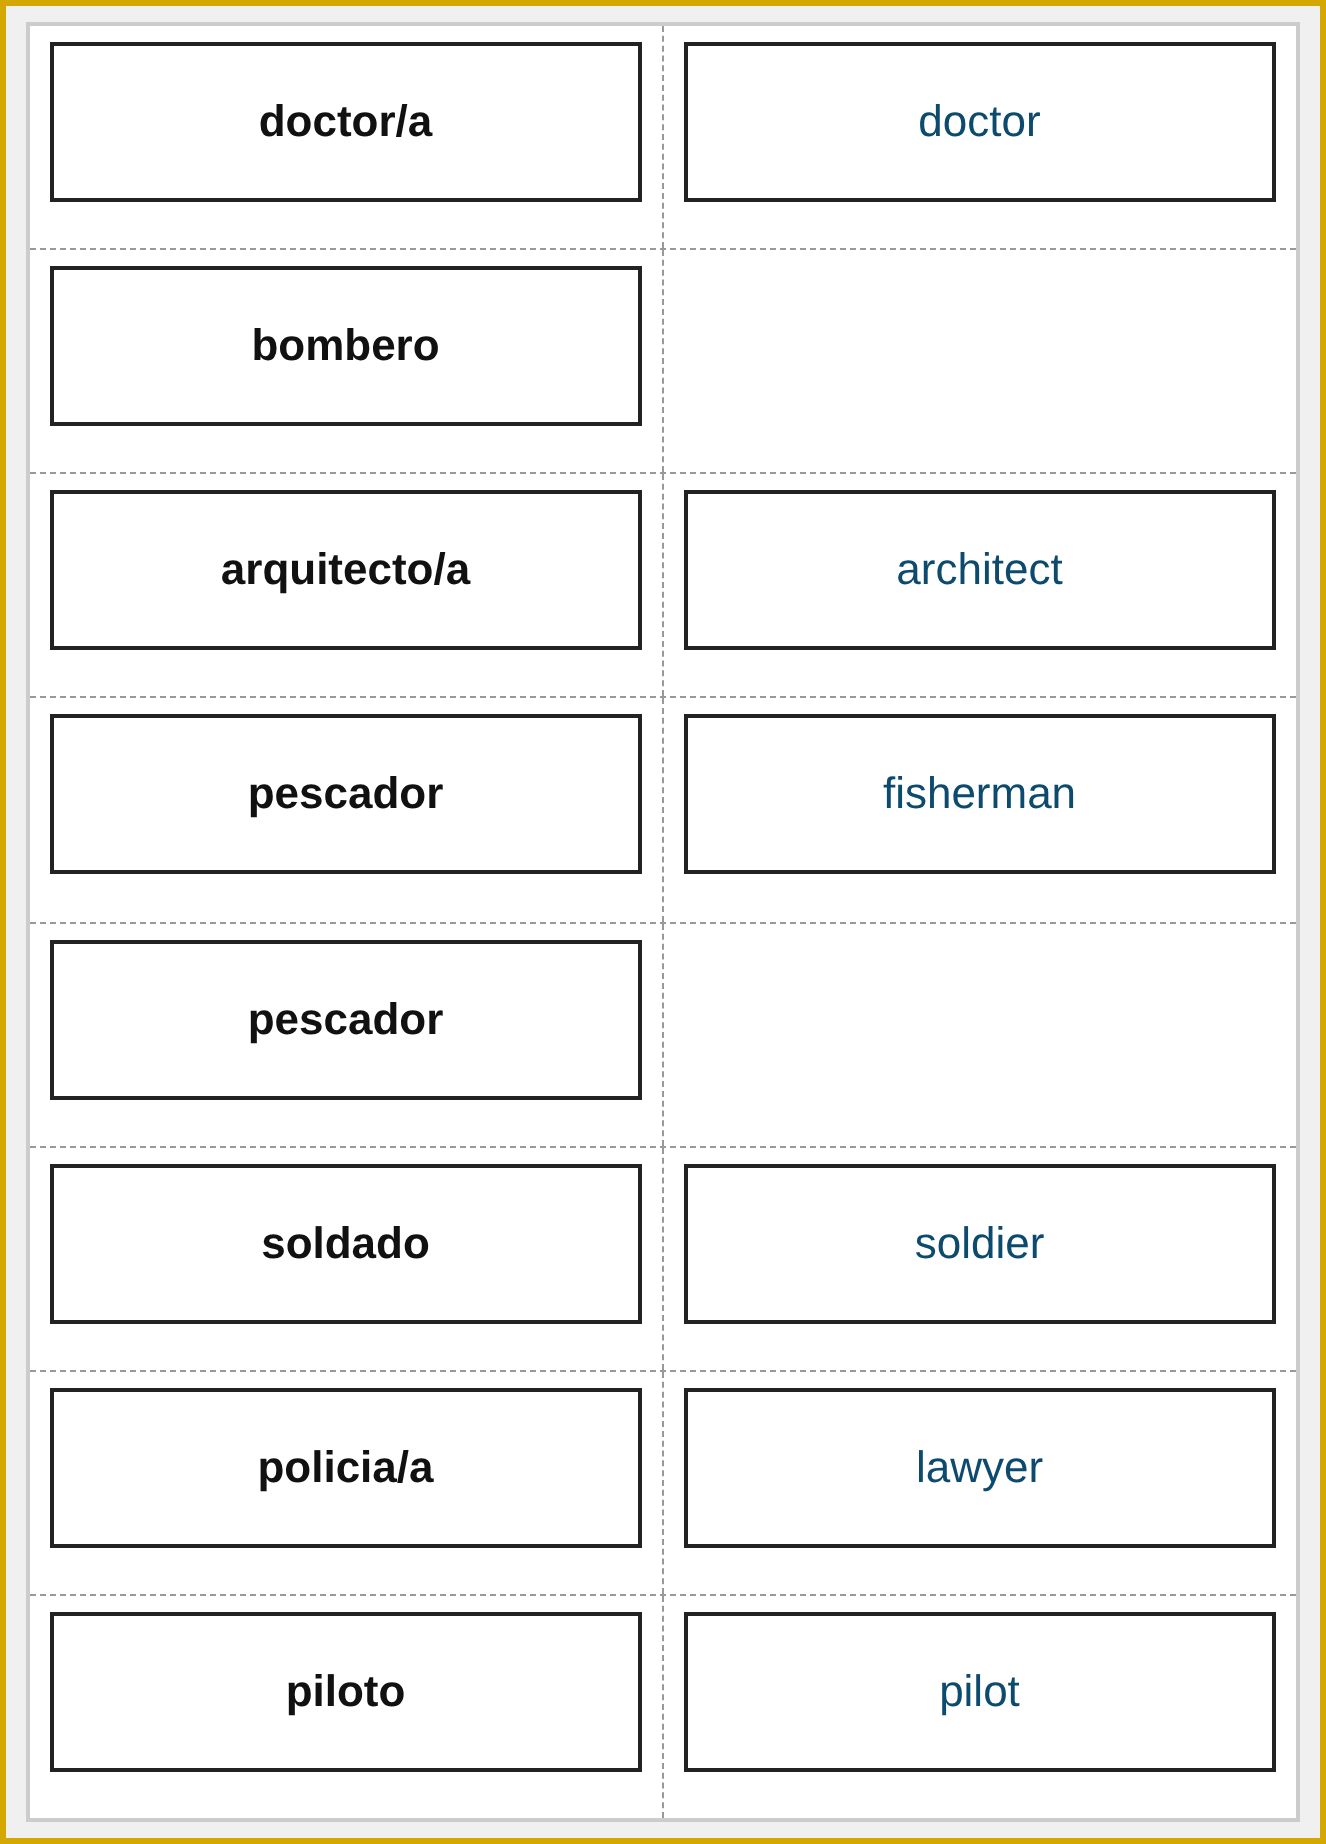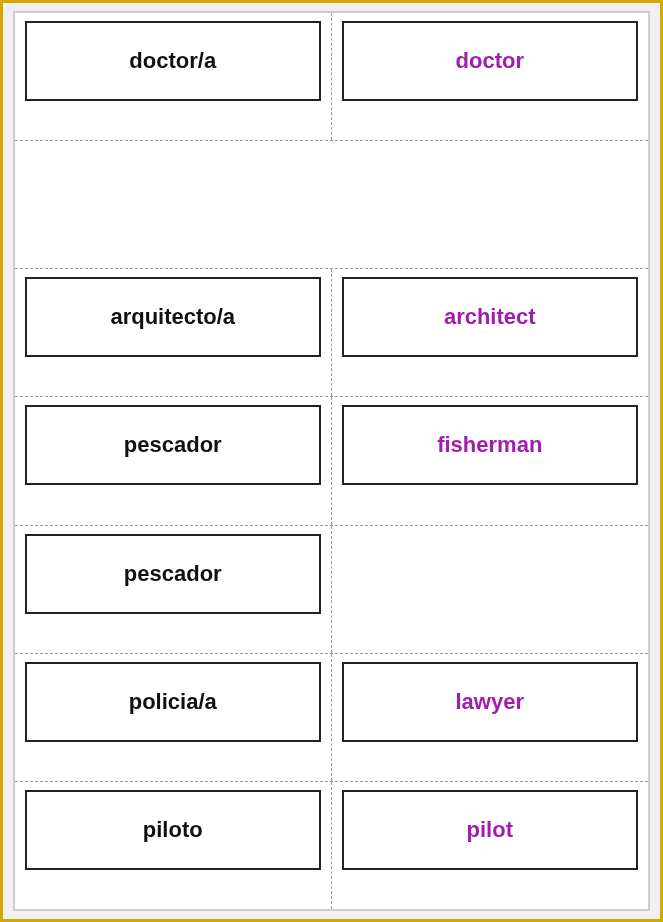--- a/index.html
+++ b/index.html
@@ -60,22 +60,22 @@
 
     .card-spanish {
       font-weight: bold;
       font-size: 22px;
       color: #111;
       text-align: right;
     }
 
     .card-english {
       font-size: 22px;
-      color: #a21caf;
-      font-weight: bold;
+      color: #0c4a6e;
+      font-weight: normal;
     }
 
     .outer-border {
       width: 641px;
       height: 900px;
       background: white;
       border: 2px solid #ccc;
       overflow: hidden;
       display: flex;
       flex-direction: column;
@@ -93,20 +93,25 @@
             <span class="card-spanish">doctor/a</span>
           </div>
         </div>
         <div class="right-col">
           <div class="card">
             <span class="card-english">doctor</span>
           </div>
         </div>
       </div>
       <div class="vocab-row" style="flex: 1 1 0%;">
+        <div class="left-col">
+          <div class="card">
+            <span class="card-spanish">bombero</span>
+          </div>
+        </div>
       </div>
       <div class="vocab-row" style="flex: 1 1 0%;">
         <div class="left-col">
           <div class="card">
             <span class="card-spanish">arquitecto/a</span>
           </div>
         </div>
         <div class="right-col">
           <div class="card">
             <span class="card-english">architect</span>
@@ -128,20 +133,32 @@
       <div class="vocab-row" style="flex: 1 1 0%;">
         <div class="left-col">
           <div class="card">
             <span class="card-spanish">pescador</span>
           </div>
         </div>
       </div>
       <div class="vocab-row" style="flex: 1 1 0%;">
         <div class="left-col">
           <div class="card">
+            <span class="card-spanish">soldado</span>
+          </div>
+        </div>
+        <div class="right-col">
+          <div class="card">
+            <span class="card-english">soldier</span>
+          </div>
+        </div>
+      </div>
+      <div class="vocab-row" style="flex: 1 1 0%;">
+        <div class="left-col">
+          <div class="card">
             <span class="card-spanish">policia/a</span>
           </div>
         </div>
         <div class="right-col">
           <div class="card">
             <span class="card-english">lawyer</span>
           </div>
         </div>
       </div>
       <div class="vocab-row" style="flex: 1 1 0%; border-bottom: none;">

